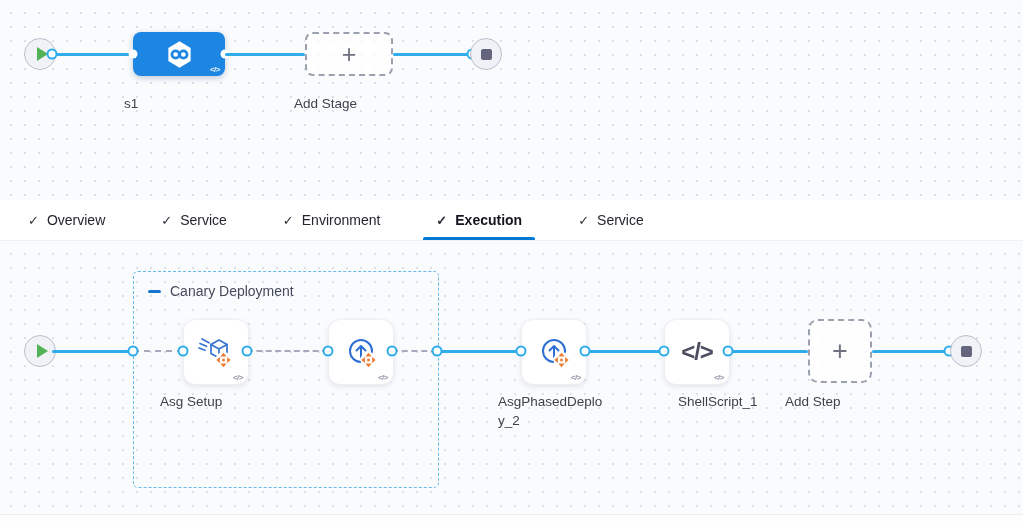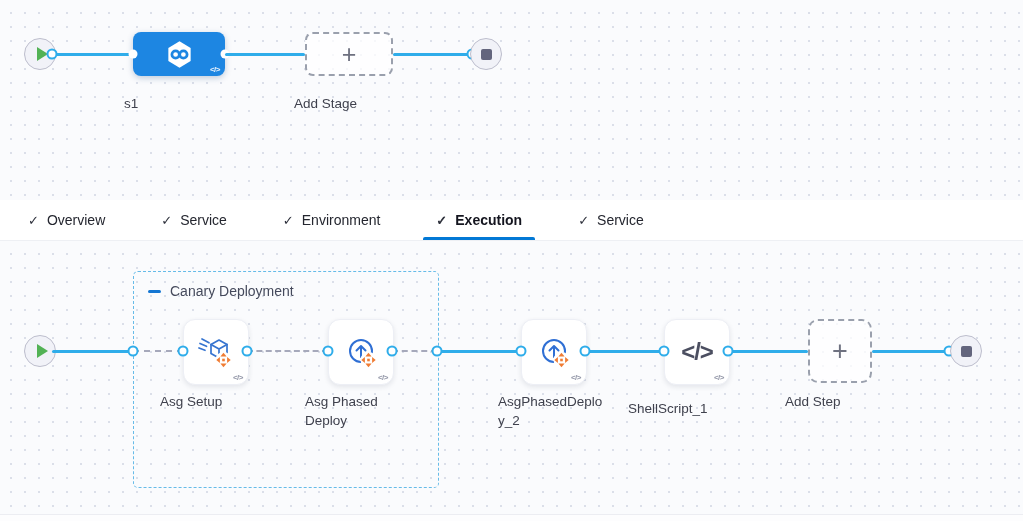--- a/index.html
+++ b/index.html
@@ -232,20 +232,19 @@
     <div class="add-box add-step">
       <span class="plus-glyph">+</span>
     </div>
 
     <div class="ring" style="left:949px;top:110px;"></div>
     <div class="endpoint" style="left:950px;top:94px;">
       <div class="stop-sq"></div>
     </div>
 
     <div class="nlabel" style="left:160px;top:151px;">Asg Setup</div>
-    <div class="nlabel" style="left:305px;top:151px;">Asg Phased Deploy</div>
     <div class="nlabel break" style="left:498px;top:151px;">AsgPhasedDeploy_2</div>
-    <div class="nlabel" style="left:628px;top:151px;margin-top:7px;">ShellScript_1</div>
+    <div class="nlabel" style="left:678px;top:151px;">ShellScript_1</div>
     <div class="nlabel" style="left:785px;top:151px;">Add Step</div>
   </div>
 
   <div class="bottom-strip"></div>
 </div>
 
 </body></html>

